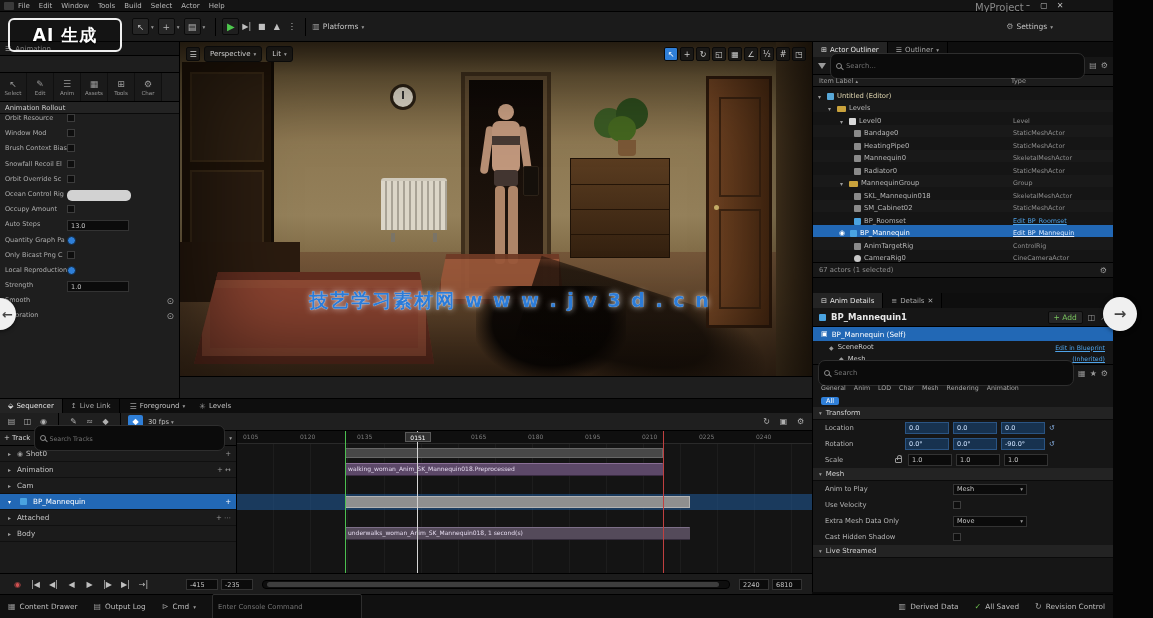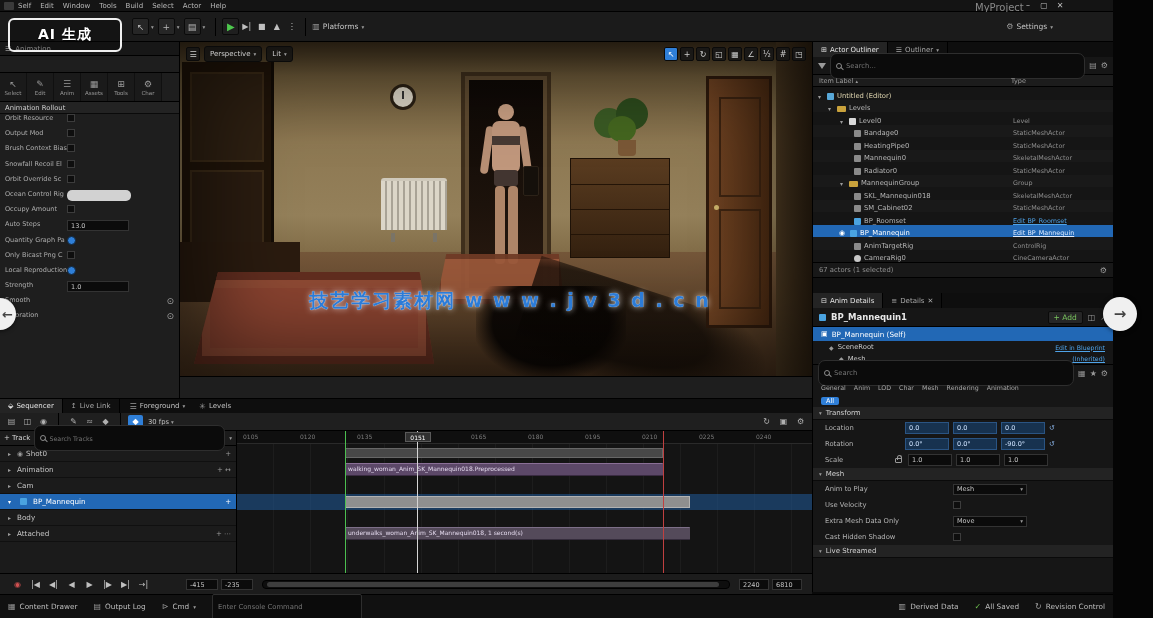--- a/index.html
+++ b/index.html
@@ -69,21 +69,21 @@
   .sb-ic{font-size:8px;color:#9a9a9a}
 </style>
 </head>
 <body>
 
 <div id="app">
 
   <div class="ab fx" style="left:0;top:0;width:1113px;height:12px;background:#141414;border-bottom:1px solid #000">
     <span class="ig" style="width:10px;height:8px;margin:0 4px;background:#3a3a3a;border-radius:1px"></span>
     <div class="fx menu">
-      <span>Self</span>
+      <span>File</span>
       <span>Edit</span>
       <span>Window</span>
       <span>Tools</span>
       <span>Build</span>
       <span>Select</span>
       <span>Actor</span>
       <span>Help</span>
     </div>
     <span class="ab" style="left:975px;top:2px;font-size:10px;color:#8a8a8a">MyProject</span>
     <div class="ab fx winctl" style="right:45px;top:1px">
@@ -168,21 +168,21 @@
     </div>
     <div class="fx" style="height:12px;background:#232323;padding:0 5px;border-bottom:1px solid #0a0a0a">
       <span style="font-size:6.8px;color:#cfcfcf">Animation Rollout</span>
     </div>
     <div>
       <div class="lp-row">
           <span class="lp-lab">Orbit Resource</span>
           <span class="cb"></span>
         </div>
       <div class="lp-row">
-          <span class="lp-lab">Output Mod</span>
+          <span class="lp-lab">Window Mod</span>
           <span class="cb"></span>
         </div>
       <div class="lp-row">
           <span class="lp-lab">Brush Context Bias</span>
           <span class="cb"></span>
         </div>
       <div class="lp-row">
           <span class="lp-lab">Snowfall Recoil El</span>
           <span class="cb"></span>
         </div>
@@ -604,26 +604,26 @@
           <span>Cam</span>
         </div>
       <div class="tr-row sel">
           <span class="exp" style="color:#fff">▾</span>
           <span class="micon c-bp"></span>
           <span>BP_Mannequin</span>
           <span class="tr-plus" style="color:#fff">+</span>
         </div>
       <div class="tr-row">
           <span class="exp">▸</span>
-          <span>Body</span>
+          <span>Attached</span>
+          <span class="tr-plus">+ ⋯</span>
         </div>
       <div class="tr-row">
           <span class="exp">▸</span>
-          <span>Attached</span>
-          <span class="tr-plus">+ ⋯</span>
+          <span>Body</span>
         </div>
     </div>
 
     <div class="ab" style="left:237px;top:32px;width:575px;height:142px;background:#141414;background-image:repeating-linear-gradient(90deg,transparent 0 36px,#1d1d1d 36px 37px)">
       <div class="ab" style="left:0;top:0;width:575px;height:13px;background:#0f0f0f;border-bottom:1px solid #2a2a2a">
         <span class="tick" style="left:6px">0105</span>
         <span class="tick" style="left:63px">0120</span>
         <span class="tick" style="left:120px">0135</span>
         <span class="tick" style="left:177px">0150</span>
         <span class="tick" style="left:234px">0165</span>
@@ -692,21 +692,21 @@
       <div class="sb-item" style="margin-right:0">
           <span class="sb-ic">↻</span>
           <span>Revision Control</span>
         </div>
     </div>
   </div>
 
   <div class="ab" style="left:1113px;top:0;width:40px;height:618px;background:#050505"></div>
 
   <div class="ab fx" style="left:8px;top:18px;width:114px;height:34px;border:2px solid #f0f0f0;border-radius:6px;background:rgba(10,10,10,.35);justify-content:center;z-index:60">
-    <span style="font-size:14px;font-weight:bold;color:#fff;letter-spacing:1px;text-shadow:0 1px 2px #000">AI 生成</span>
+    <span style="font-size:17px;font-weight:bold;color:#fff;letter-spacing:1px;text-shadow:0 1px 2px #000">AI 生成</span>
   </div>
   <div class="ab fx" style="left:1103px;top:297px;width:34px;height:34px;border-radius:50%;background:#f0f0f0;justify-content:center;z-index:60;box-shadow:0 1px 4px rgba(0,0,0,.6)">
     <span style="font-size:15px;color:#444;font-weight:bold">→</span>
   </div>
   <div class="ab fx" style="left:-16px;top:298px;width:32px;height:32px;border-radius:50%;background:#f0f0f0;justify-content:flex-end;padding-right:3px;z-index:60;box-shadow:0 1px 4px rgba(0,0,0,.6)">
     <span style="font-size:13px;color:#444;font-weight:bold">←</span>
   </div>
 
 </div>
 

